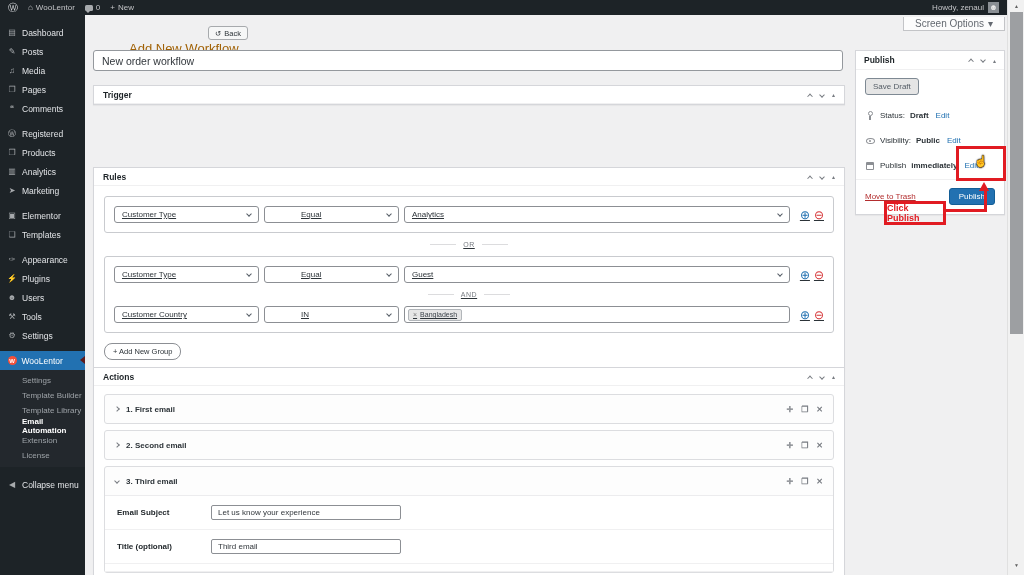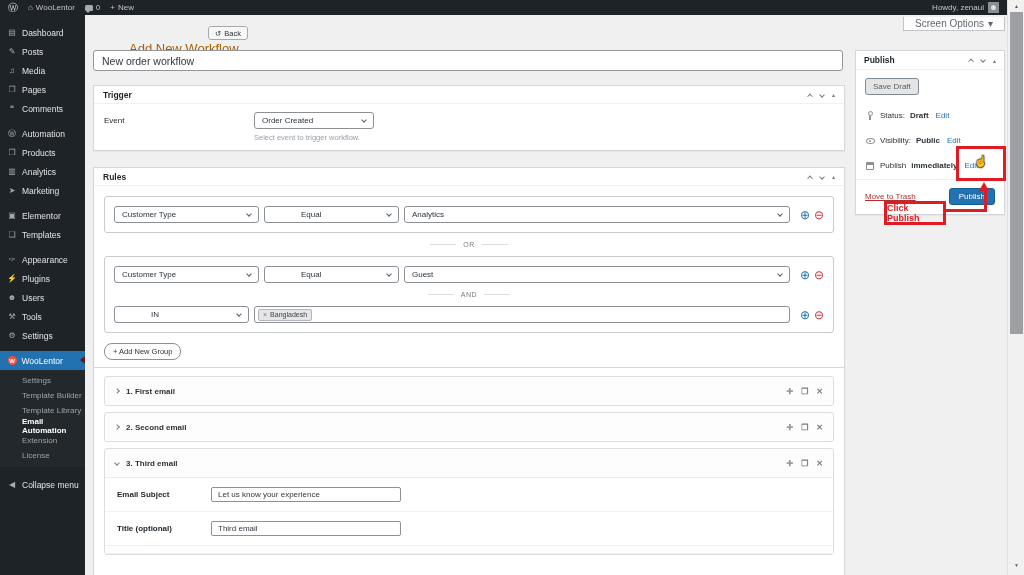--- a/index.html
+++ b/index.html
@@ -194,21 +194,21 @@
     <span class="sb-icon">❐</span>
     <span>Pages</span>
     </div>
   <div class="sb-item">
     <span class="sb-icon">❝</span>
     <span>Comments</span>
     </div>
   <div class="sb-sep"></div>
   <div class="sb-item">
     <span class="sb-icon">Ⓦ</span>
-    <span>Automation</span>
+    <span>Registered</span>
     </div>
   <div class="sb-item">
     <span class="sb-icon">❒</span>
     <span>Products</span>
     </div>
   <div class="sb-item">
     <span class="sb-icon">▥</span>
     <span>Analytics</span>
     </div>
   <div class="sb-item">
@@ -286,44 +286,32 @@
 
 <div class="postbox" style="top:85px;">
   <div class="pb-head">
     <span class="pb-title">Trigger</span>
     <span class="handles">
       <span class="chev up"></span>
       <span class="chev down"></span>
       <span class="tri">▴</span>
     </span>
   </div>
-  <div class="pb-body">
-    <div class="form-row">
-      <div class="form-label">Event</div>
-      <div>
-        <div class="sel w-event">
-          <span>Order Created</span>
-          <span class="cv"></span>
-        </div>
-        <div class="help">Select event to trigger workflow.</div>
-      </div>
-    </div>
-  </div>
 </div>
 
 <div class="postbox" style="top:167px;">
   <div class="pb-head">
     <span class="pb-title">Rules</span>
     <span class="handles">
       <span class="chev up"></span>
       <span class="chev down"></span>
       <span class="tri">▴</span>
     </span>
   </div>
-  <div class="pb-body" style="padding:10px;">
+  <div class="pb-body" style="padding:10px;text-decoration:underline;">
     
     <div class="rule-group">
       <div class="rule-row">
         <div class="sel w1">
           <span>Customer Type</span>
           <span class="cv"></span>
           </div>
         <div class="sel w2">
           <span>Equal</span>
           <span class="cv"></span>
@@ -363,20 +351,24 @@
           <span class="circle-btn add-btn">⊕</span>
           <span class="circle-btn rem-btn">⊖</span>
         </span>
       </div>
       <div class="joiner">
         <span class="line"></span>
         <span>AND</span>
         <span class="line"></span>
       </div>
       <div class="rule-row">
+        <div class="sel w1">
+          <span>Customer Country</span>
+          <span class="cv"></span>
+          </div>
         <div class="sel w2">
           <span>IN</span>
           <span class="cv"></span>
           </div>
         <div class="multibox">
           <span class="chip">
             <span class="x">×</span>
             <span>Bangladesh</span>
           </span>
         </div>
@@ -386,20 +378,28 @@
         </span>
       </div>
     </div>
     <div class="add-group-btn">
       <span>+ Add New Group</span>
     </div>
   </div>
 </div>
 
 <div class="postbox" style="top:367px; height:215px;">
+  <div class="pb-head">
+    <span class="pb-title">Actions</span>
+    <span class="handles">
+      <span class="chev up"></span>
+      <span class="chev down"></span>
+      <span class="tri">▴</span>
+    </span>
+  </div>
   <div class="pb-body">
     <div class="action-item">
       <div class="action-head">
         <span class="chev right"></span>
         <span>1. First email</span>
         <span class="ah-icons">
           <span>✛</span>
           <span>❐</span>
           <span>✕</span>
         </span>

